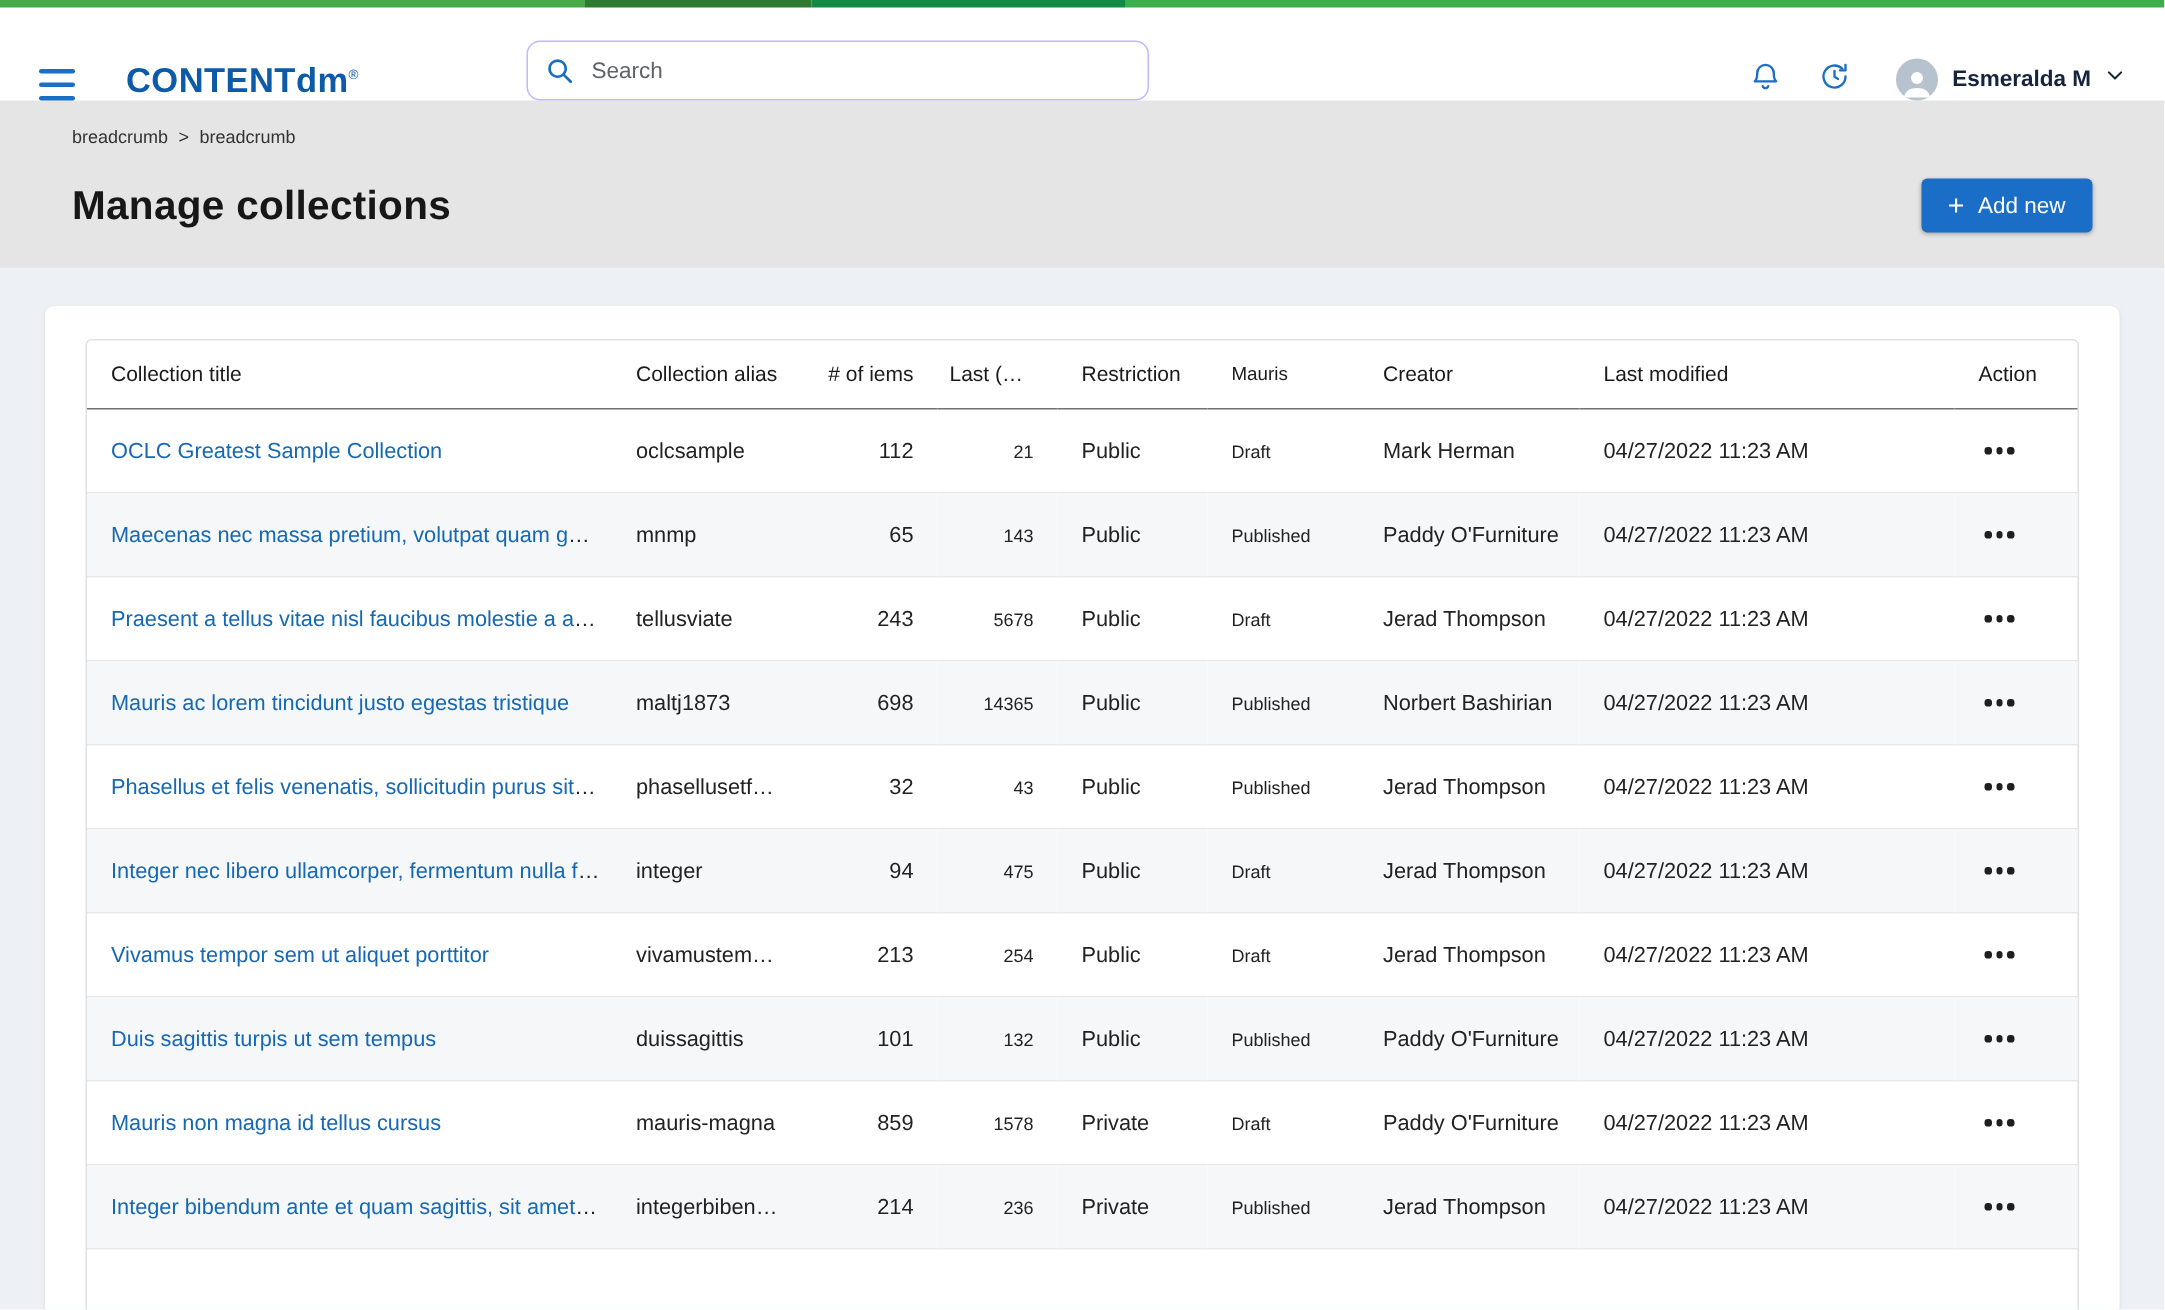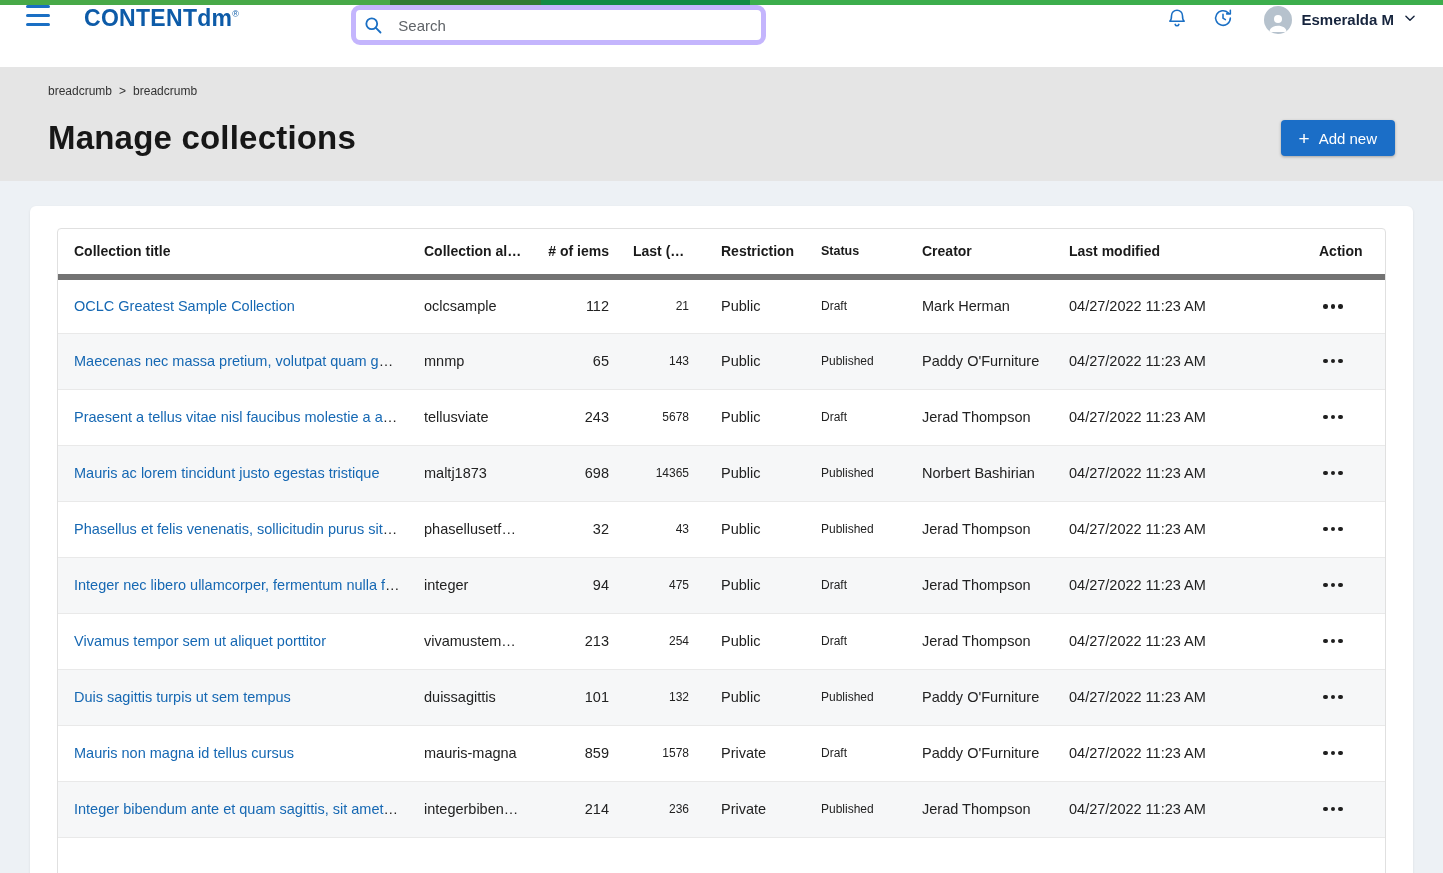--- a/index.html
+++ b/index.html
@@ -12,63 +12,63 @@
 
   
   .brand-strip { display:flex; height:5px; width:100%; }
   .brand-strip .seg { height:100%; }
   .seg1 { width:27%;  background:#48a948; }
   .seg2 { width:10.5%; background:#2f7a33; }
   .seg3 { width:14.5%; background:#128a45; }
   .seg4 { flex:1;     background:#3cae4c; }
 
   
-  .topbar { height:62px; display:flex; align-items:flex-start; padding:0 26px; background:#fff; }
+  .topbar { height:62px; display:flex; align-items:flex-end; padding:0 26px; background:#fff; }
   .hamburger { width:26px; height:21px; display:flex; flex-direction:column; justify-content:space-between;
                background:none; border:none; cursor:pointer; }
   .hamburger .bar { height:3px; width:24px; background:#1a6fc4; border-radius:2px; }
   .logo { margin-left:32px; color:#0d5ba8; font-size:23px; font-weight:700; letter-spacing:.3px; white-space:nowrap; }
   .logo sup { font-size:9px; font-weight:400; }
   .searchbox { position:relative; margin-left:112px; width:415px; }
-  .searchbox input { width:100%; height:40px; border:5px solid #c4b5fd; border-radius:9px;
+  .searchbox input { width:100%; height:40px; border:1px solid #c4b5fd; border-radius:9px;
                      padding:0 14px 0 42px; font-size:15px; color:#333; outline:none; background:#fff; }
   .searchbox input::placeholder { color:#5f6368; }
   .searchbox .search-ic { position:absolute; left:12px; top:10px; }
   .topbar-right { margin-left:auto; display:flex; align-items:center; gap:20px; }
   .iconbtn { background:none; border:none; cursor:pointer; display:flex; align-items:center; padding:2px; }
   .user { display:flex; align-items:center; gap:9px; cursor:pointer; margin-left:8px; }
   .avatar { width:28px; height:28px; border-radius:50%; background:#b6c2cd; display:flex;
             align-items:flex-end; justify-content:center; overflow:hidden; }
   .user-name { font-size:15px; font-weight:700; color:#16243d; white-space:nowrap; }
 
   
   .header-area { padding:17px 48px 24px; background:#e5e5e5; }
   .breadcrumb { font-size:12px; color:#333; display:flex; gap:7px; align-items:center; }
   .breadcrumb a { color:#333; text-decoration:none; cursor:pointer; }
   .title-row { display:flex; align-items:center; justify-content:space-between; margin-top:21px; }
-  h1 { font-size:33px; font-weight:700; color:#171717; letter-spacing:.2px; }
+  h1 { font-size:27px; font-weight:700; color:#171717; letter-spacing:.2px; }
   .add-new { display:flex; align-items:center; gap:9px; background:#1b6ec7; color:#fff; border:none;
              border-radius:4px; height:36px; padding:0 18px; font-size:15px; cursor:pointer;
              box-shadow:0 1px 3px rgba(0,0,0,.3); }
   .add-new .plus { font-size:19px; line-height:1; font-weight:400; }
 
   
   .content { background:#edf1f5; height:698px; padding:25px 30px 0; }
   .card { background:#fff; border-radius:6px; height:673px; padding:22px 27px 0;
           box-shadow:0 1px 3px rgba(0,0,0,.08); }
   .table-container { border:1px solid #e0e0e0; border-radius:4px; overflow:hidden; height:651px; }
   .toolbar { padding:15px 16px 12px; }
   .show-columns { display:flex; align-items:center; gap:9px; color:#1668b3; font-size:14px;
                   background:none; border:none; cursor:pointer; }
   .col-icon { display:inline-flex; gap:2px; align-items:center; }
   .col-icon span { width:4px; height:14px; background:#1a6fc4; border-radius:1px; display:block; }
 
   table { width:100%; border-collapse:collapse; table-layout:fixed; }
-  th { text-align:left; font-size:14px; font-weight:700; color:#1a1a1a;
-       padding:14px 8px 15px 16px; border-bottom:6px solid #737373; white-space:nowrap;
+  th { text-align:left; font-size:14px; font-weight:400; color:#1a1a1a;
+       padding:14px 8px 15px 16px; border-bottom:1px solid #737373; white-space:nowrap;
        overflow:hidden; text-overflow:ellipsis; }
   td { font-size:14.5px; color:#222; padding:0 8px 0 16px; height:56px;
        border-bottom:1px solid #e9e9e9; white-space:nowrap; overflow:hidden; text-overflow:ellipsis; }
   tr.alt td { background:#f6f7f8; }
   th.num, td.num { text-align:right; padding-right:16px; padding-left:8px; }
   td.small, th.small-head { font-size:12px; }
   th.small-head { font-size:12.5px; }
   td a { color:#1668b3; text-decoration:none; cursor:pointer; }
   .kebab { background:none; border:none; cursor:pointer; display:flex; gap:3px; padding:8px 4px; align-items:center; }
   .kebab .dot { width:4.5px; height:4.5px; border-radius:50%; background:#1f1f1f; display:block; }
@@ -166,21 +166,21 @@
             <col style="width:250px">
             <col style="width:85px">
         </colgroup>
         <thead>
           <tr>
             <th>Collection title</th>
             <th>Collection alias</th>
             <th class="num"># of iems</th>
             <th class="num">Last (MB)</th>
             <th>Restriction</th>
-            <th class="small-head">Status</th>
+            <th class="small-head">Mauris</th>
             <th>Creator</th>
             <th>Last modified</th>
             <th>Action</th>
           </tr>
         </thead>
         <tbody>
             <tr>
     <td><a>OCLC Greatest Sample Collection</a></td>
     <td>oclcsample</td>
     <td class="num">112</td>

